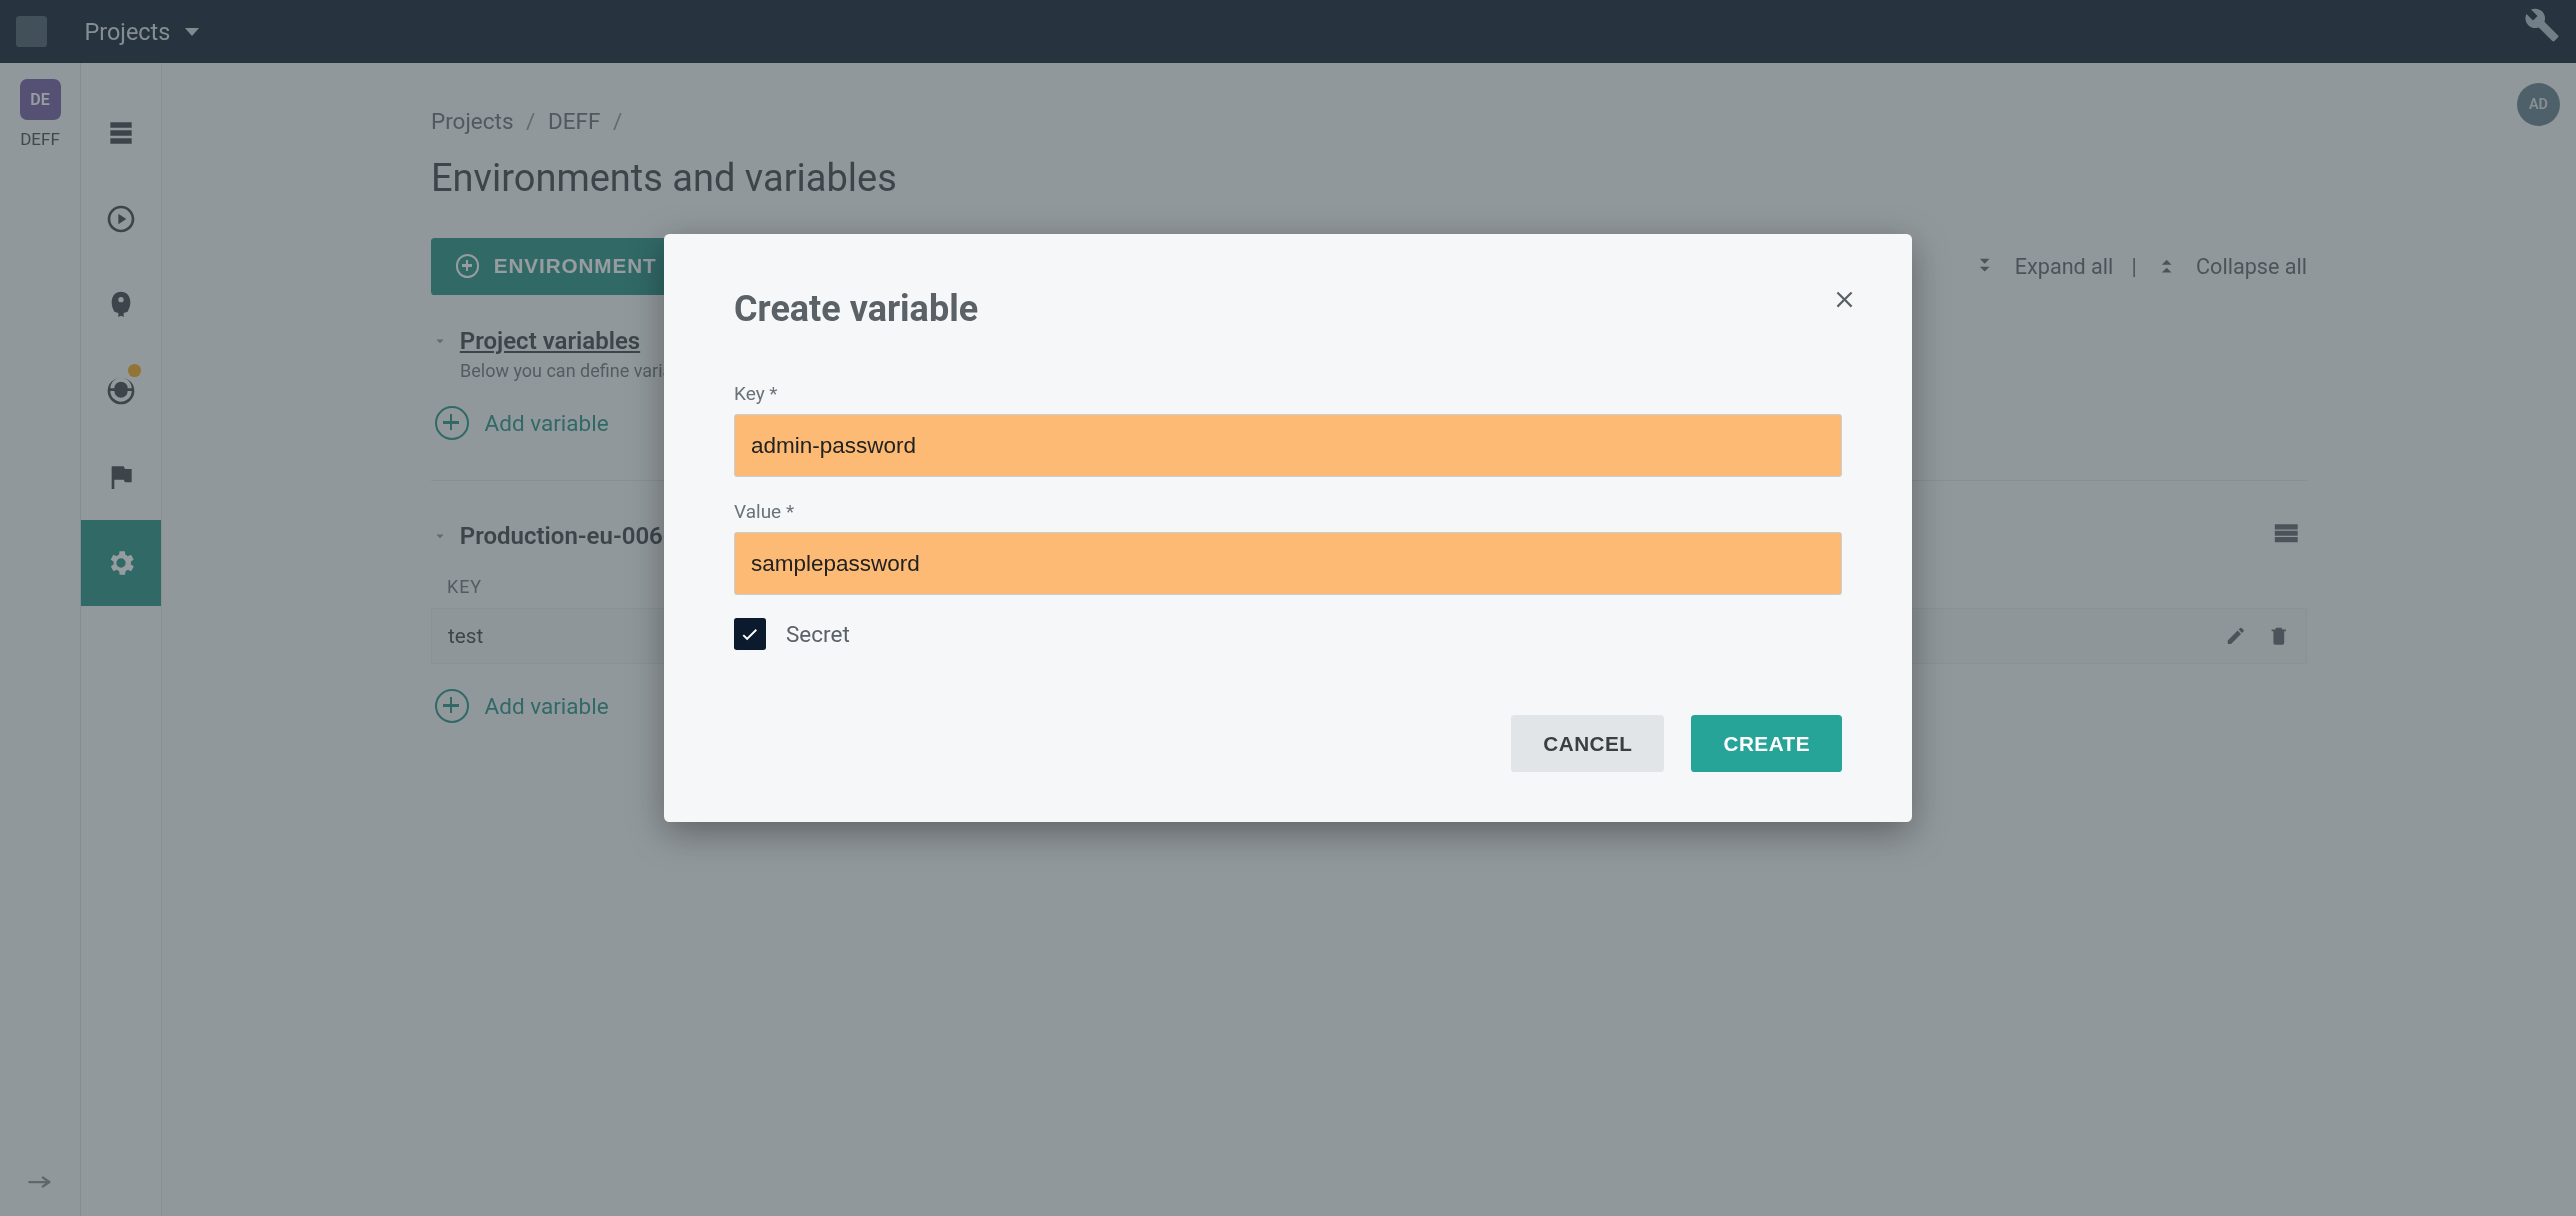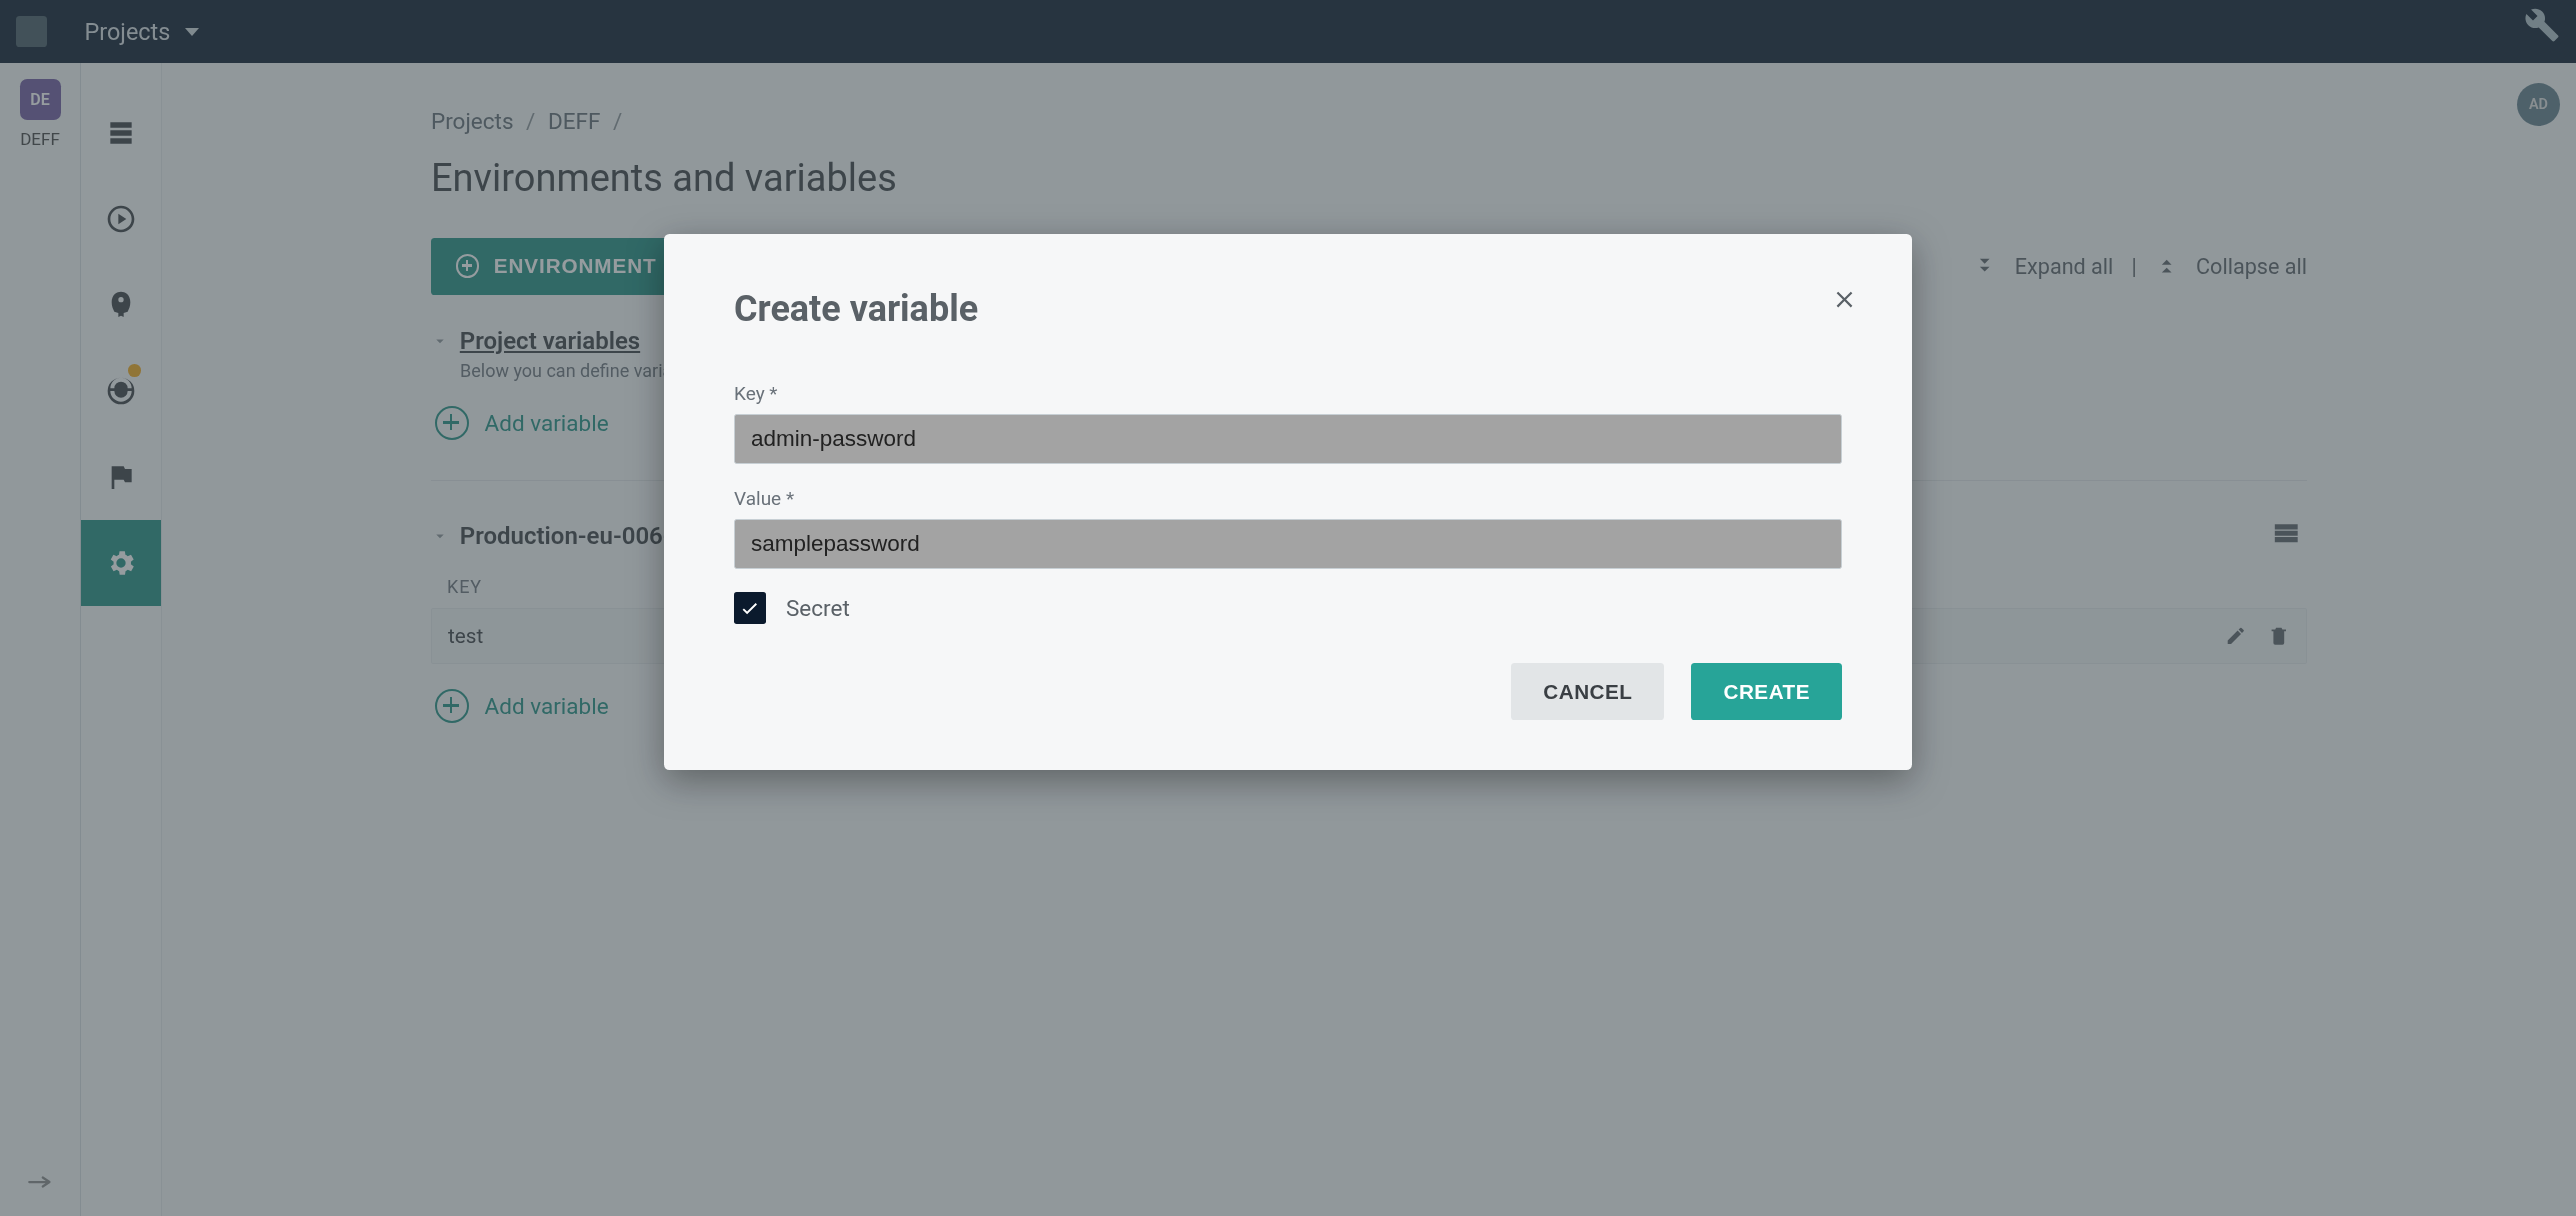--- a/index.html
+++ b/index.html
@@ -175,26 +175,26 @@
   }
   .modal-close {
     position:absolute; top:47px; right:50px;
     width:36px;height:36px; cursor:pointer;
     display:flex;align-items:center;justify-content:center;
   }
   .modal-close svg{width:27px;height:27px;fill:#5a6167;}
   .field { margin-bottom:23px; }
   .field-label { font-size:19px; color:#6a727a; margin-bottom:9px; display:block;}
   .field-input {
-    width:100%; height:50px;
+    width:100%; height:63px;
     border:1.3px solid #c7cfd4; border-radius:2.7px;
-    background:#a3a3a3; font-size:22.5px; padding:0 16px;
+    background:#fdba74; font-size:22.5px; padding:0 16px;
     color:#222; outline:none;
   }
-  .checkbox-row { display:flex; align-items:center; gap:20px; margin-top:9px; margin-bottom:39px;}
+  .checkbox-row { display:flex; align-items:center; gap:20px; margin-top:9px; margin-bottom:65px;}
   .cbx {
     width:32px;height:32px;background:#0b1a2d;border-radius:2.7px;
     display:flex;align-items:center;justify-content:center; cursor:pointer;
   }
   .cbx svg{width:21.6px;height:21.6px;fill:#fff;}
   .cbx-label{ font-size:22.5px; color:#5a6167; }
   .modal-footer { display:flex; justify-content:flex-end; gap:27px;}
   .btn { height:57px; border:none; border-radius:3.6px; font-size:20.7px; font-weight:600; letter-spacing:0.5px; padding:0 32px; cursor:pointer;}
   .btn-cancel { background:#e2e5e7; color:#3a3f44; }
   .btn-create { background:#27a498; color:#fff; }

